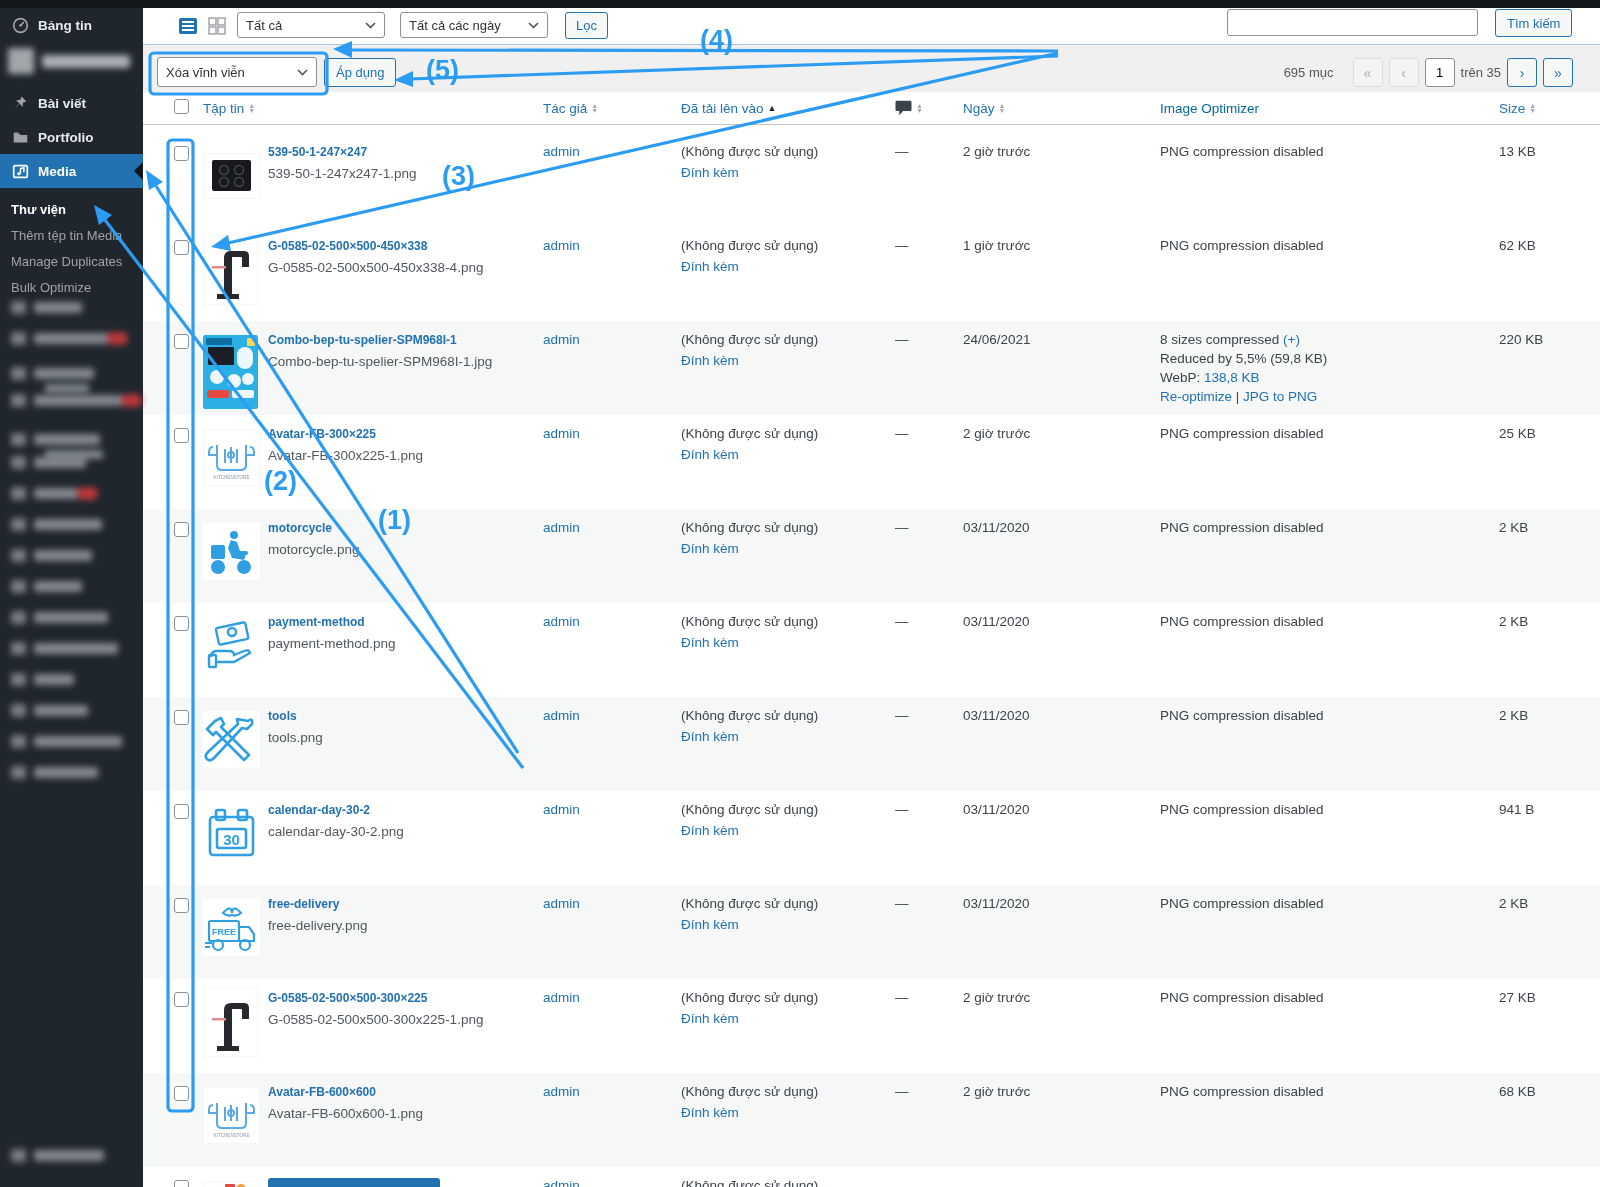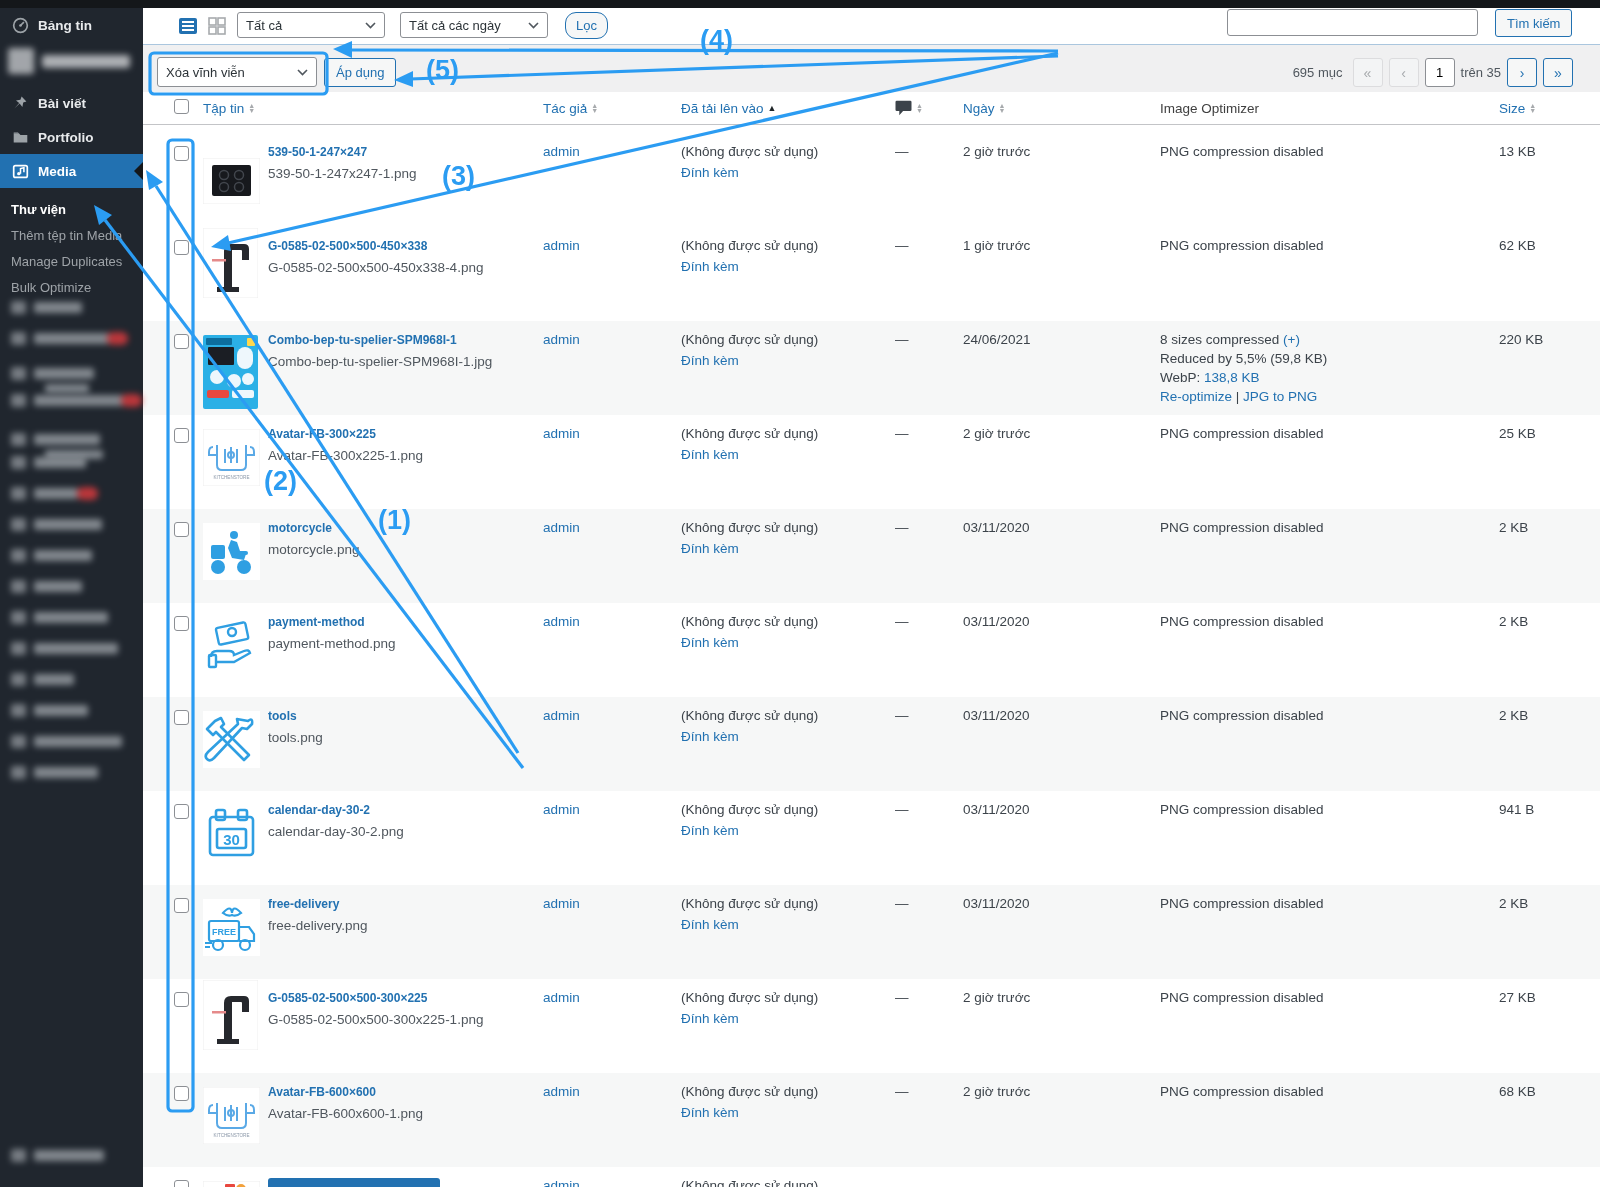--- a/index.html
+++ b/index.html
@@ -36,51 +36,51 @@
   
   .toolbar { position:absolute; left:0; top:0; width:1457px; height:37px; background:#fff; border-bottom:1px solid #aac6de; }
   .view-switch { position:absolute; left:34px; top:7px; display:flex; gap:7px; }
   .vicon { width:22px; height:22px; display:flex; align-items:center; justify-content:center; cursor:pointer; }
   .sel { position:absolute; background:#fff; border:1px solid #8c8f94; border-radius:3px; height:26px; font-size:13px;
          color:#2c3338; display:flex; align-items:center; justify-content:space-between; padding:0 8px; cursor:pointer; }
   .sel-type { left:94px; top:4px; width:148px; }
   .sel-date { left:257px; top:4px; width:148px; }
   .btn { background:#f6f7f7; border:1px solid #2271b1; color:#2271b1; border-radius:3px; font-size:13px;
          display:flex; align-items:center; justify-content:center; cursor:pointer; }
-  .btn-loc { position:absolute; left:422px; top:4px; height:27px; padding:12px 10px;border-radius:11px; }
+  .btn-loc { position:absolute; left:422px; top:4px; height:27px; padding:12px 10px; }
   .search-input { position:absolute; left:1084px; top:1px; width:251px; height:27px; border:1px solid #8c8f94; border-radius:3px;
                   font-size:13px; padding:0 8px; font-family:inherit; }
   .btn-search { position:absolute; left:1352px; top:1px; height:28px; padding:0 11px; }
 
   
   .bulkbar { position:absolute; left:0; top:37px; width:1457px; height:55px; background:#f0f0f1; border-bottom:1px solid #c3c4c7; }
   .sel-bulk { left:14px; top:12px; width:160px; height:30px; background:#fff; }
   .btn-apply { position:absolute; left:181px; top:13px; height:29px; padding:0 11px; }
   .pager { position:absolute; right:27px; top:13px; display:flex; align-items:center; gap:6px; font-size:13px; color:#50575e; }
   .page-btn { width:30px; height:29px; border-radius:3px; display:flex; align-items:center; justify-content:center;
               font-size:14px; cursor:pointer; }
   .page-btn.off { background:#f3f4f5; border:1px solid #dcdcde; color:#a7aaad; cursor:default; }
   .page-btn.on  { background:#f6f7f7; border:1px solid #2271b1; color:#2271b1; }
   .page-input { width:30px; height:29px; border:1px solid #8c8f94; border-radius:3px; text-align:center; font-size:13px; font-family:inherit; }
-  .pager .cnt { margin-right:4px; }
+  .pager .cnt { margin-right:13px; }
 
   
   .cols { display:grid; grid-template-columns:29px 65px 275px 138px 214px 68px 197px 339px 1fr; padding-left:31px; }
   .thead { position:absolute; left:0; top:84px; width:1457px; height:33px; background:#fff; border-bottom:1px solid #c3c4c7; align-items:center; }
   .th { font-size:13.5px; color:#2271b1; display:flex; align-items:center; gap:4px; cursor:pointer; }
-  .th.plain { color:#404040; cursor:default; }
+  .th.plain { color:#0369a1; cursor:default; }
   .sorters { display:flex; flex-direction:column; line-height:5px; font-size:7px; color:#a7aaad; }
   .sort-up { font-size:9px; color:#1d2327; }
   .rows { position:absolute; left:0; top:125px; width:1457px; }
   .row { height:94px; background:#fff; }
   .row.alt { background:#f6f7f7; }
   .cell { padding-top:11px; font-size:13.5px; color:#3c434a; }
   .c-check { padding-top:13px; }
   input[type=checkbox] { width:15px; height:15px; accent-color:#fff; border:1px solid #8c8f94; appearance:none; background:#fff; border-radius:3px; cursor:pointer; }
-  .thumb { width:57px; height:57px; margin-top:3px; display:flex; align-items:flex-end; cursor:pointer; }
+  .thumb { width:57px; height:57px; margin-top:3px; display:flex; align-items:center; cursor:pointer; }
   .tall-thumb .thumb { height:74px; }
   a { text-decoration:none; color:#2271b1; cursor:pointer; }
   .title { font-size:12px; font-weight:700; display:inline-block; }
   .fname { font-size:13.5px; color:#50575e; margin-top:7px; }
   .c-uploaded .attach { display:inline-block; margin-top:6px; font-size:13.5px; }
   .opt-complex div { margin-bottom:4px; }
   .opt-complex .sep { color:#3c434a; }
   .title-sliver { display:none; width:172px; height:14px; border-radius:3px; background:#2271b1; }
   .row.partial .title-sliver { display:block; }
 

